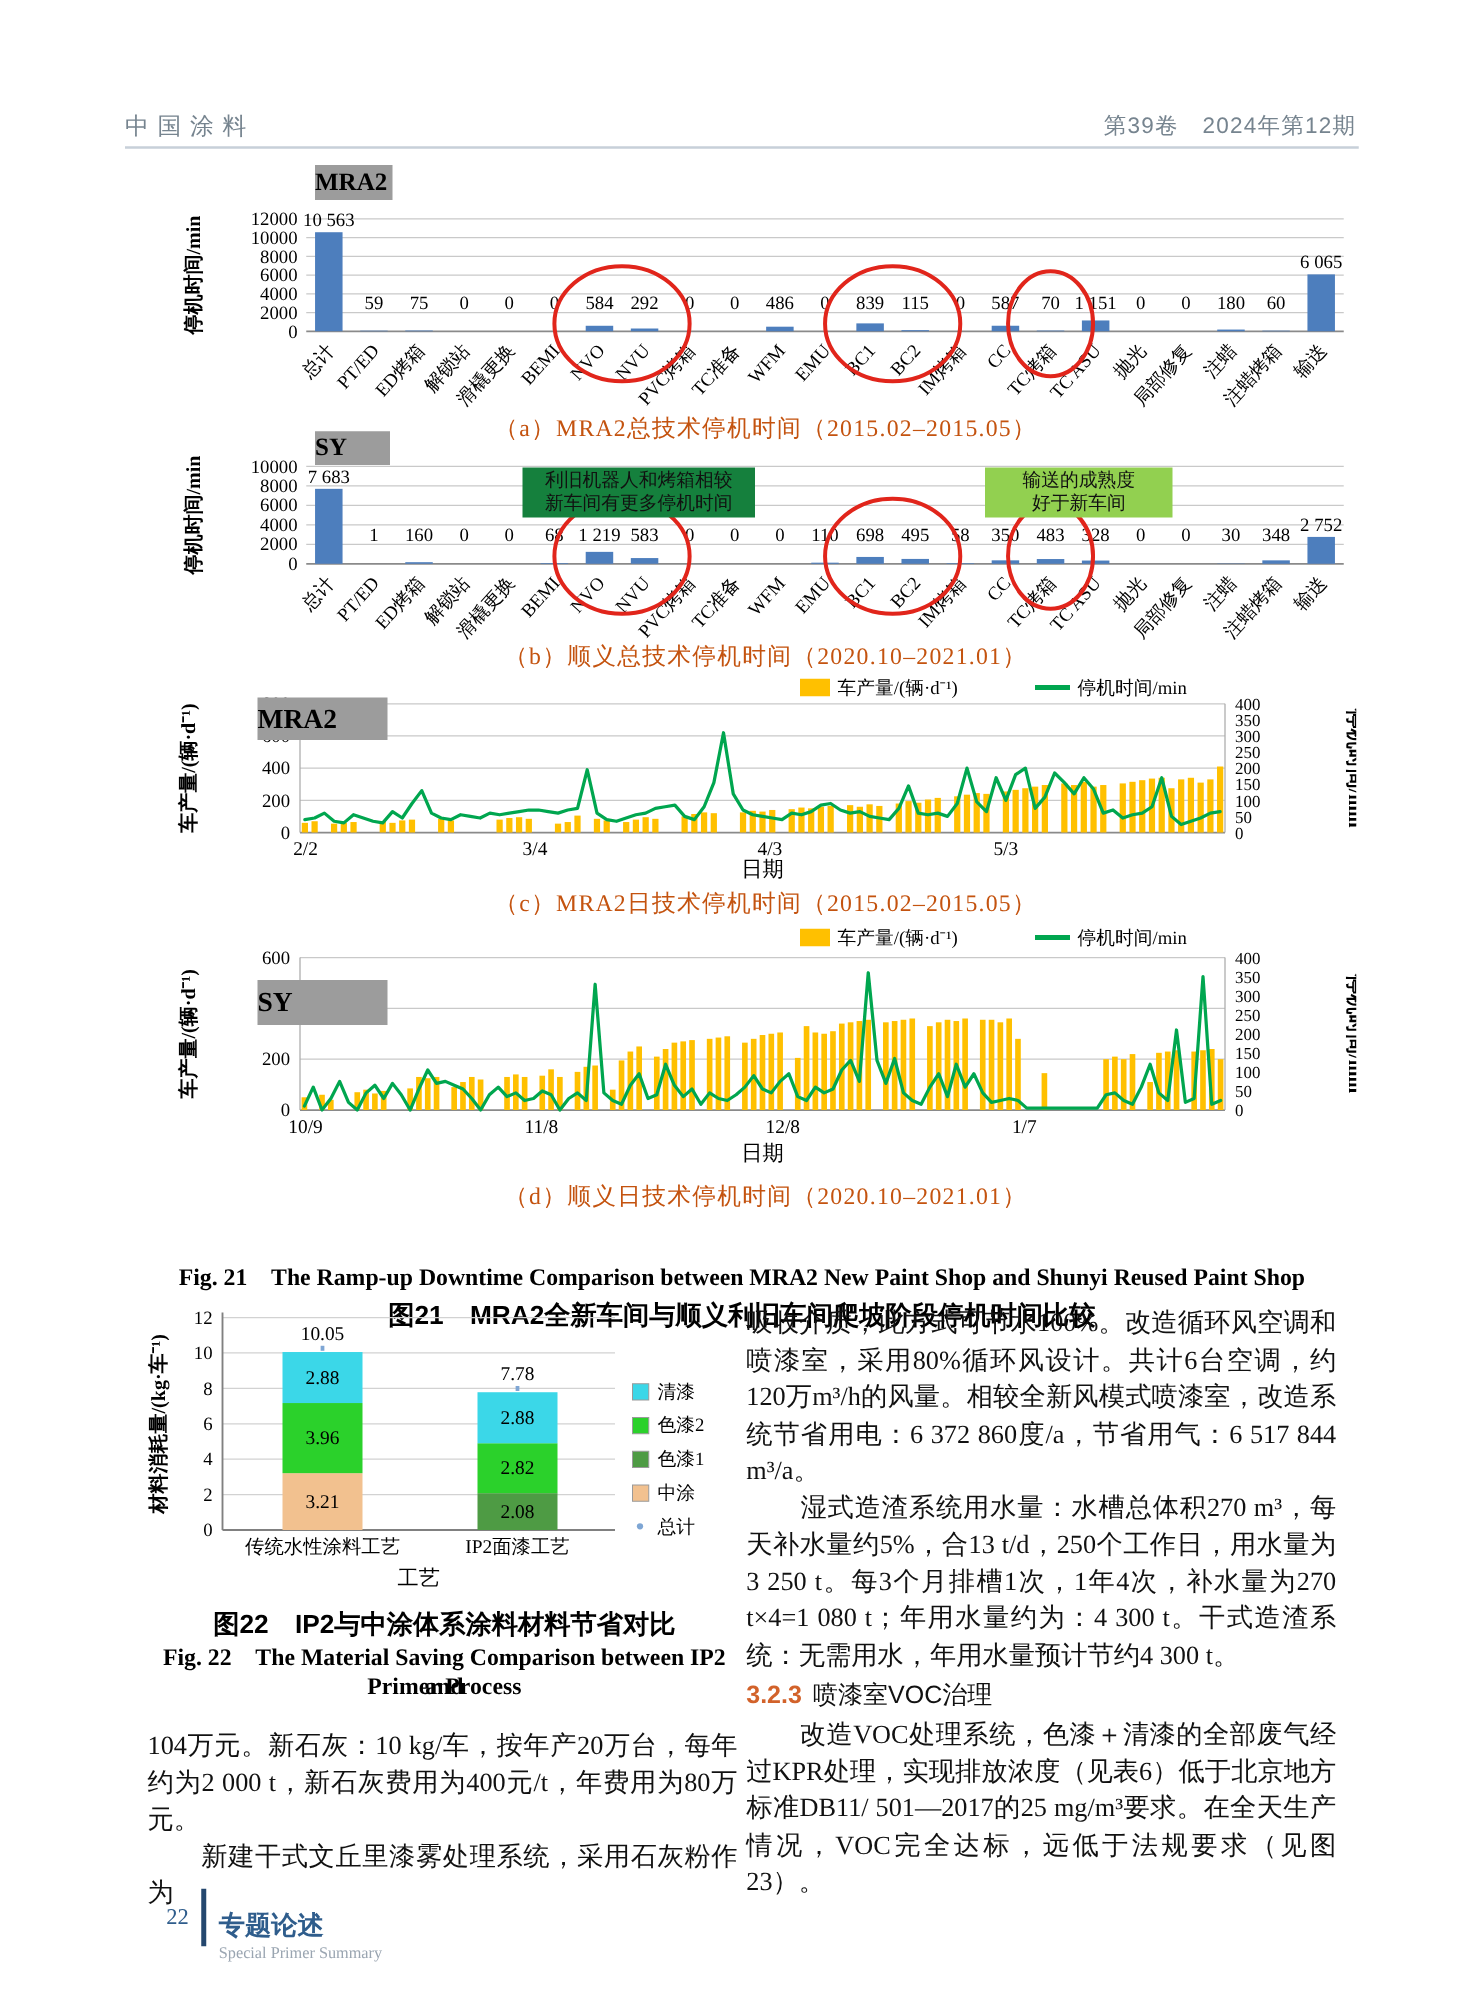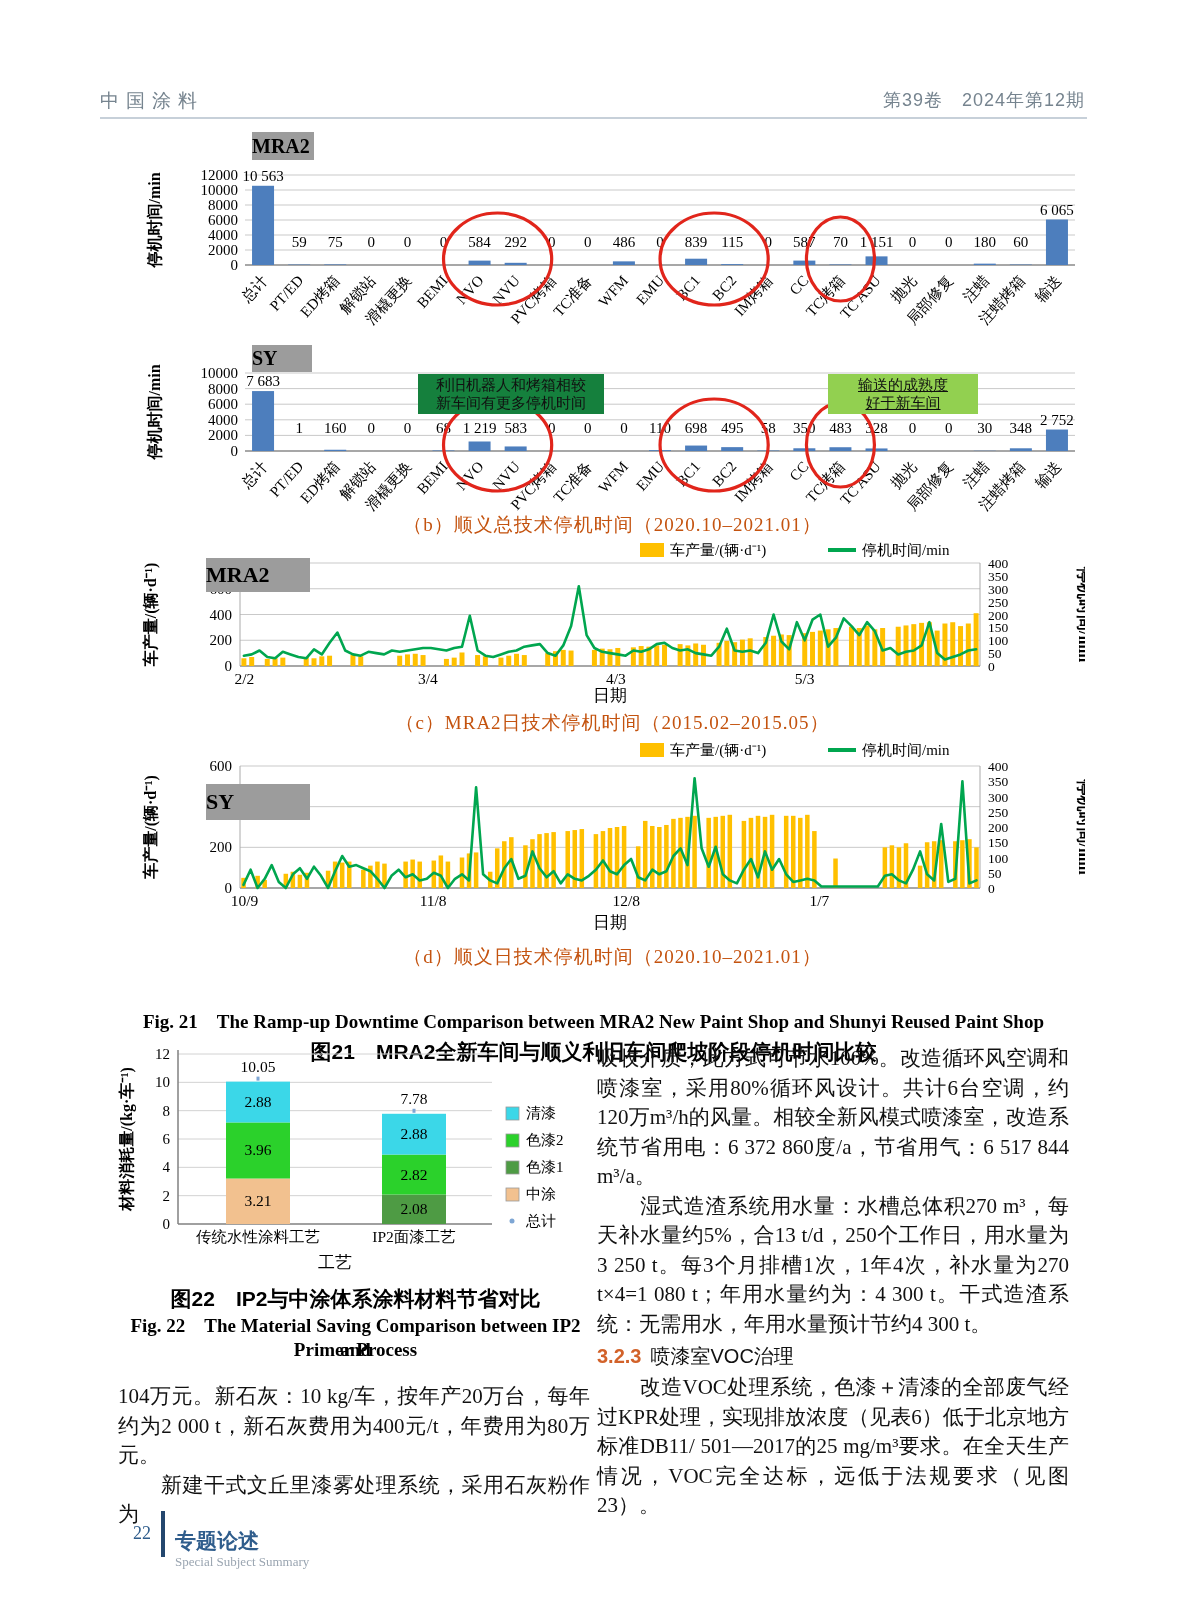--- a/index.html
+++ b/index.html
@@ -124,20 +124,21 @@
           <text x="813.6956521739131" y="155" text-anchor="end" font-size="15" transform="rotate(-48 813.6956521739131 155)">局部修复</text>
           <text x="849.7826086956522" y="155" text-anchor="end" font-size="15" transform="rotate(-48 849.7826086956522 155)">注蜡</text>
           <text x="885.8695652173914" y="155" text-anchor="end" font-size="15" transform="rotate(-48 885.8695652173914 155)">注蜡烤箱</text>
           <text x="921.9565217391305" y="155" text-anchor="end" font-size="15" transform="rotate(-48 921.9565217391305 155)">输送</text>
           <ellipse cx="357.60869565217394" cy="133" rx="54.08695652173913" ry="46" fill="none" stroke="#e1251b" stroke-width="3.2"></ellipse>
           <ellipse cx="574.1304347826087" cy="133" rx="54.08695652173913" ry="46" fill="none" stroke="#e1251b" stroke-width="3.2"></ellipse>
           <ellipse cx="700.4347826086957" cy="133" rx="34" ry="42" fill="none" stroke="#e1251b" stroke-width="3.2"></ellipse>
         </svg></div>
     <div class="chart-tag" style="left:112px;top:6px;width:62px;height:28px;line-height:28px;font-size:20px;">MRA2</div>
   </div>
+  <div class="abs subcap" style="top:330px;">（a）MRA2总技术停机时间（2015.02–2015.05）</div>
 
   <div class="chart" style="left:140px;top:342px;width:945px;height:185px;">
     <div class="chart-canvas"><svg width="945" height="185" viewBox="0 0 945 185">
           <line x1="105" y1="109" x2="935" y2="109" stroke="#8a8a8a" stroke-width="1.4"></line>
           <text x="98" y="114" text-anchor="end" font-size="15">0</text>
           <line x1="105" y1="93.4" x2="935" y2="93.4" stroke="#c9c9c9" stroke-width="1"></line>
           <text x="98" y="98.4" text-anchor="end" font-size="15">2000</text>
           <line x1="105" y1="77.8" x2="935" y2="77.8" stroke="#c9c9c9" stroke-width="1"></line>
           <text x="98" y="82.8" text-anchor="end" font-size="15">4000</text>
           <line x1="105" y1="62.2" x2="935" y2="62.2" stroke="#c9c9c9" stroke-width="1"></line>
@@ -209,21 +210,21 @@
           <text x="849.7826086956522" y="125" text-anchor="end" font-size="15" transform="rotate(-48 849.7826086956522 125)">注蜡</text>
           <text x="885.8695652173914" y="125" text-anchor="end" font-size="15" transform="rotate(-48 885.8695652173914 125)">注蜡烤箱</text>
           <text x="921.9565217391305" y="125" text-anchor="end" font-size="15" transform="rotate(-48 921.9565217391305 125)">输送</text>
           <ellipse cx="357.60869565217394" cy="103" rx="54.08695652173913" ry="46" fill="none" stroke="#e1251b" stroke-width="3.2"></ellipse>
           <ellipse cx="574.1304347826087" cy="103" rx="54.08695652173913" ry="46" fill="none" stroke="#e1251b" stroke-width="3.2"></ellipse>
           <ellipse cx="700.4347826086957" cy="103" rx="34" ry="42" fill="none" stroke="#e1251b" stroke-width="3.2"></ellipse>
         </svg></div>
     <div class="chart-tag" style="left:112px;top:3px;width:60px;height:27px;line-height:27px;font-size:20px;">SY</div>
     <div class="anno anno-yellow" style="left:278px;top:32px;width:178px;">利旧机器人和烤箱相较
 新车间有更多停机时间</div>
-    <div class="anno anno-green" style="left:688px;top:32px;width:142px;text-decoration:underline;">输送的成熟度
+    <div class="anno anno-green" style="left:648px;top:32px;width:142px;">输送的成熟度
 好于新车间</div>
   </div>
   <div class="abs subcap" style="top:512px;">（b）顺义总技术停机时间（2020.10–2021.01）</div>
 
   <div class="chart" style="left:140px;top:538px;width:945px;height:185px;">
     <div class="chart-canvas"><svg width="945" height="185" viewBox="0 0 945 185">
           <line x1="100" y1="128" x2="840" y2="128" stroke="#8a8a8a" stroke-width="1.4"></line>
           <text x="92" y="133" text-anchor="end" font-size="15">0</text>
           <line x1="100" y1="102.25" x2="840" y2="102.25" stroke="#c9c9c9" stroke-width="1"></line>
           <text x="92" y="107.25" text-anchor="end" font-size="15">200</text>
@@ -515,17 +516,17 @@
       <span class="sec-no">3.2.3</span><span>喷漆室VOC治理</span>
     </div>
     <div class="para">　　改造VOC处理系统，色漆＋清漆的全部废气经过KPR处理，实现排放浓度（见表6）低于北京地方标准DB11/ 501—2017的25 mg/m³要求。在全天生产情况，VOC完全达标，远低于法规要求（见图23）。</div>
   </div>
 
   <div class="abs footer">
     <div class="page-no">22</div>
     <div class="footer-bar"></div>
     <div>
       <div class="col-zh">专题论述</div>
-      <div class="col-en">Special Subject Summary</div>
+      <div class="col-en">Special Primer Summary</div>
     </div>
   </div>
 
 </div>
 
 </body></html>

